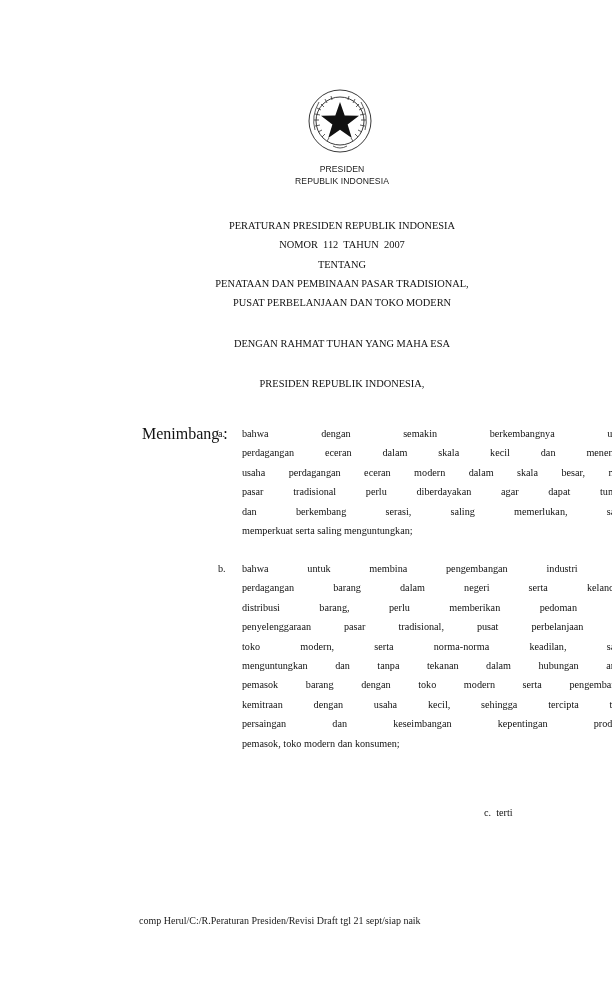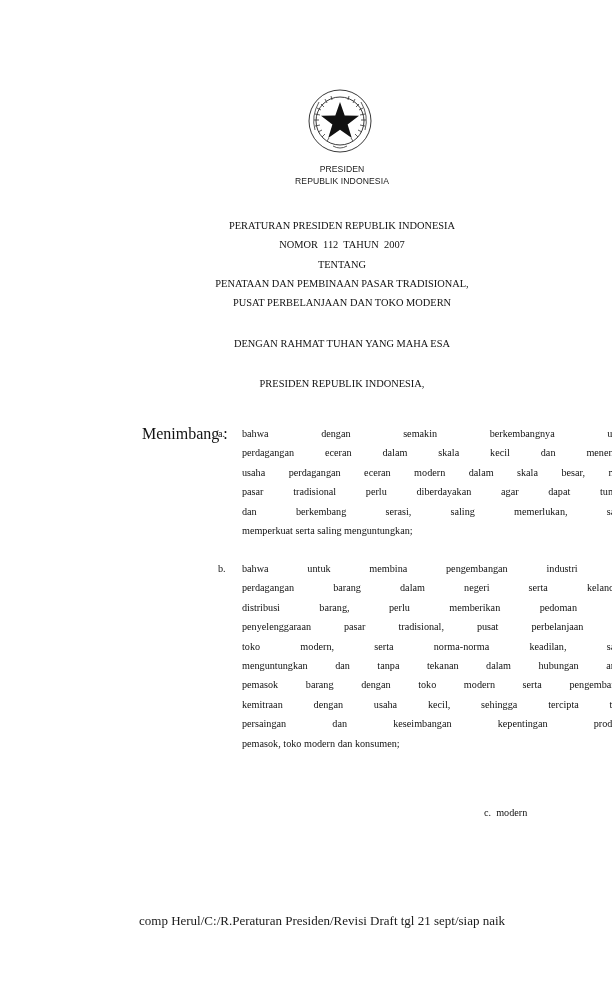--- a/index.html
+++ b/index.html
@@ -102,21 +102,21 @@
       left: 484px;
       top: 806px;
       font-size: 10.2px;
       line-height: 14px;
       white-space: pre;
     }
     .footer-path {
       position: absolute;
       left: 139px;
       top: 916px;
-      font-size: 13px;
+      font-size: 10px;
       line-height: 10px;
       white-space: pre;
       color: #1a1a1a;
     }
   </style>
 </head>
 <body>
 
 <div class="page">
 
@@ -166,16 +166,16 @@
     <span class="jline">distribusi barang, perlu memberikan pedoman ba</span>
     <span class="jline">penyelenggaraan pasar tradisional, pusat perbelanjaan da</span>
     <span class="jline">toko modern, serta norma-norma keadilan, salin</span>
     <span class="jline">menguntungkan dan tanpa tekanan dalam hubungan antai</span>
     <span class="jline">pemasok barang dengan toko modern serta pengembanga</span>
     <span class="jline">kemitraan dengan usaha kecil, sehingga tercipta terti</span>
     <span class="jline">persaingan dan keseimbangan kepentingan produse</span>
     <span class="jline last">pemasok, toko modern dan konsumen;</span>
   </div>
 
-  <div class="continue-c">c.  modern</div>
+  <div class="continue-c">c.  terti</div>
 
   <div class="footer-path">comp Herul/C:/R.Peraturan Presiden/Revisi Draft tgl 21 sept/siap naik</div>
 </div>
 
 </body></html>

